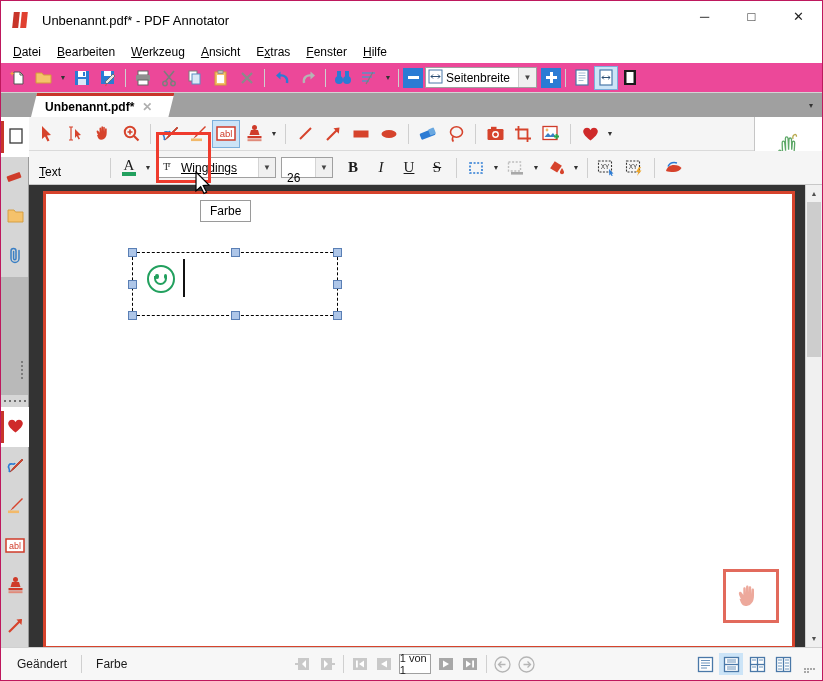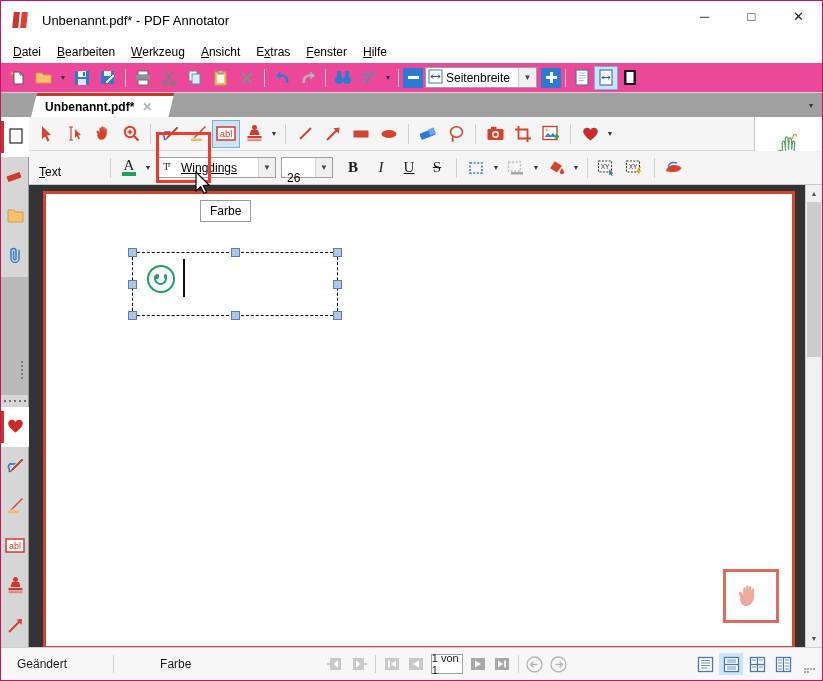--- a/index.html
+++ b/index.html
@@ -295,21 +295,21 @@
     border: 3px solid #e26a5c;
     display: flex; align-items: center; justify-content: center;
   }
 
   
   .statusbar {
     height: 30px; min-height: 30px;
     background: #f7f7f7;
     border-top: 1px solid #d0d0d0;
     display: flex; align-items: center;
-    padding: 16px 6px; font-size: 12px; color: #1a1a1a; gap: 32px;
+    padding: 16px 6px; font-size: 12px; color: #1a1a1a;
   }
   .st-cell { padding: 0 10px; }
   .st-sep { width: 1px; height: 18px; background: #d0d0d0; margin: 0 4px; }
   .nav-btn {
     width: 22px; height: 21px; display: flex;
     align-items: center; justify-content: center;
     margin: 0 1px;
   }
   .page-field {
     width: 32px; height: 20px; border: 1px solid #a0a0a0;

